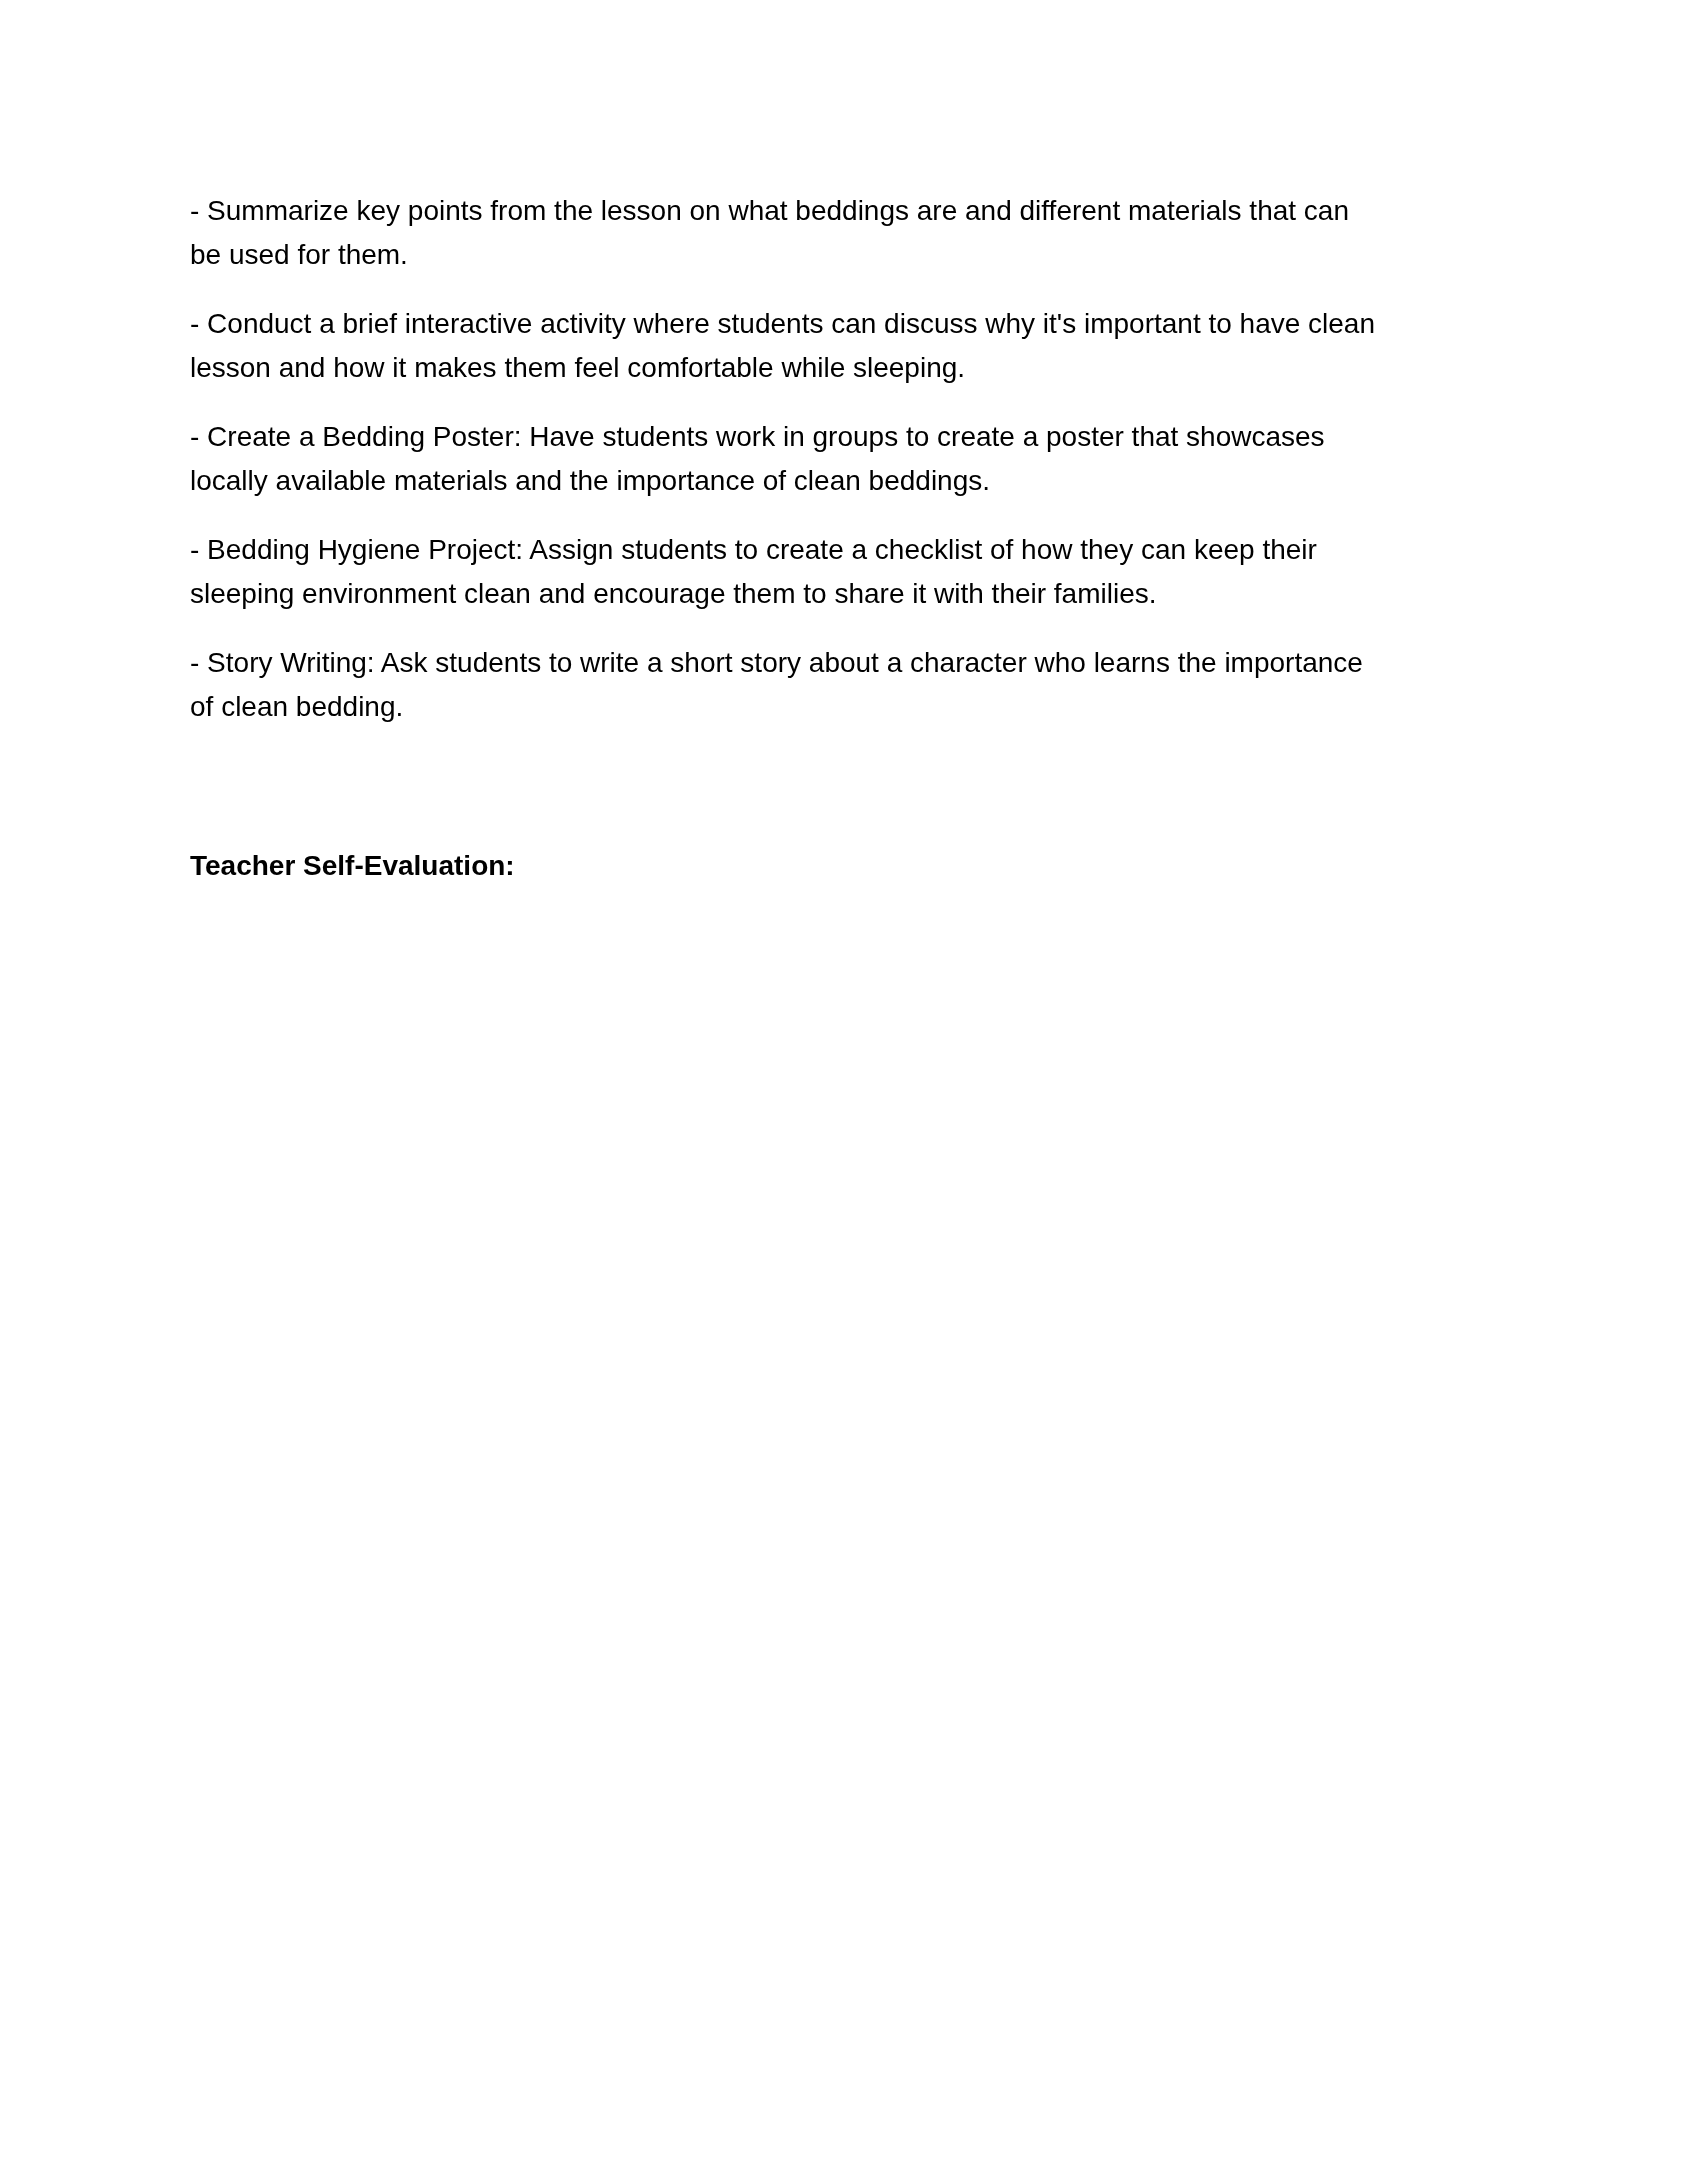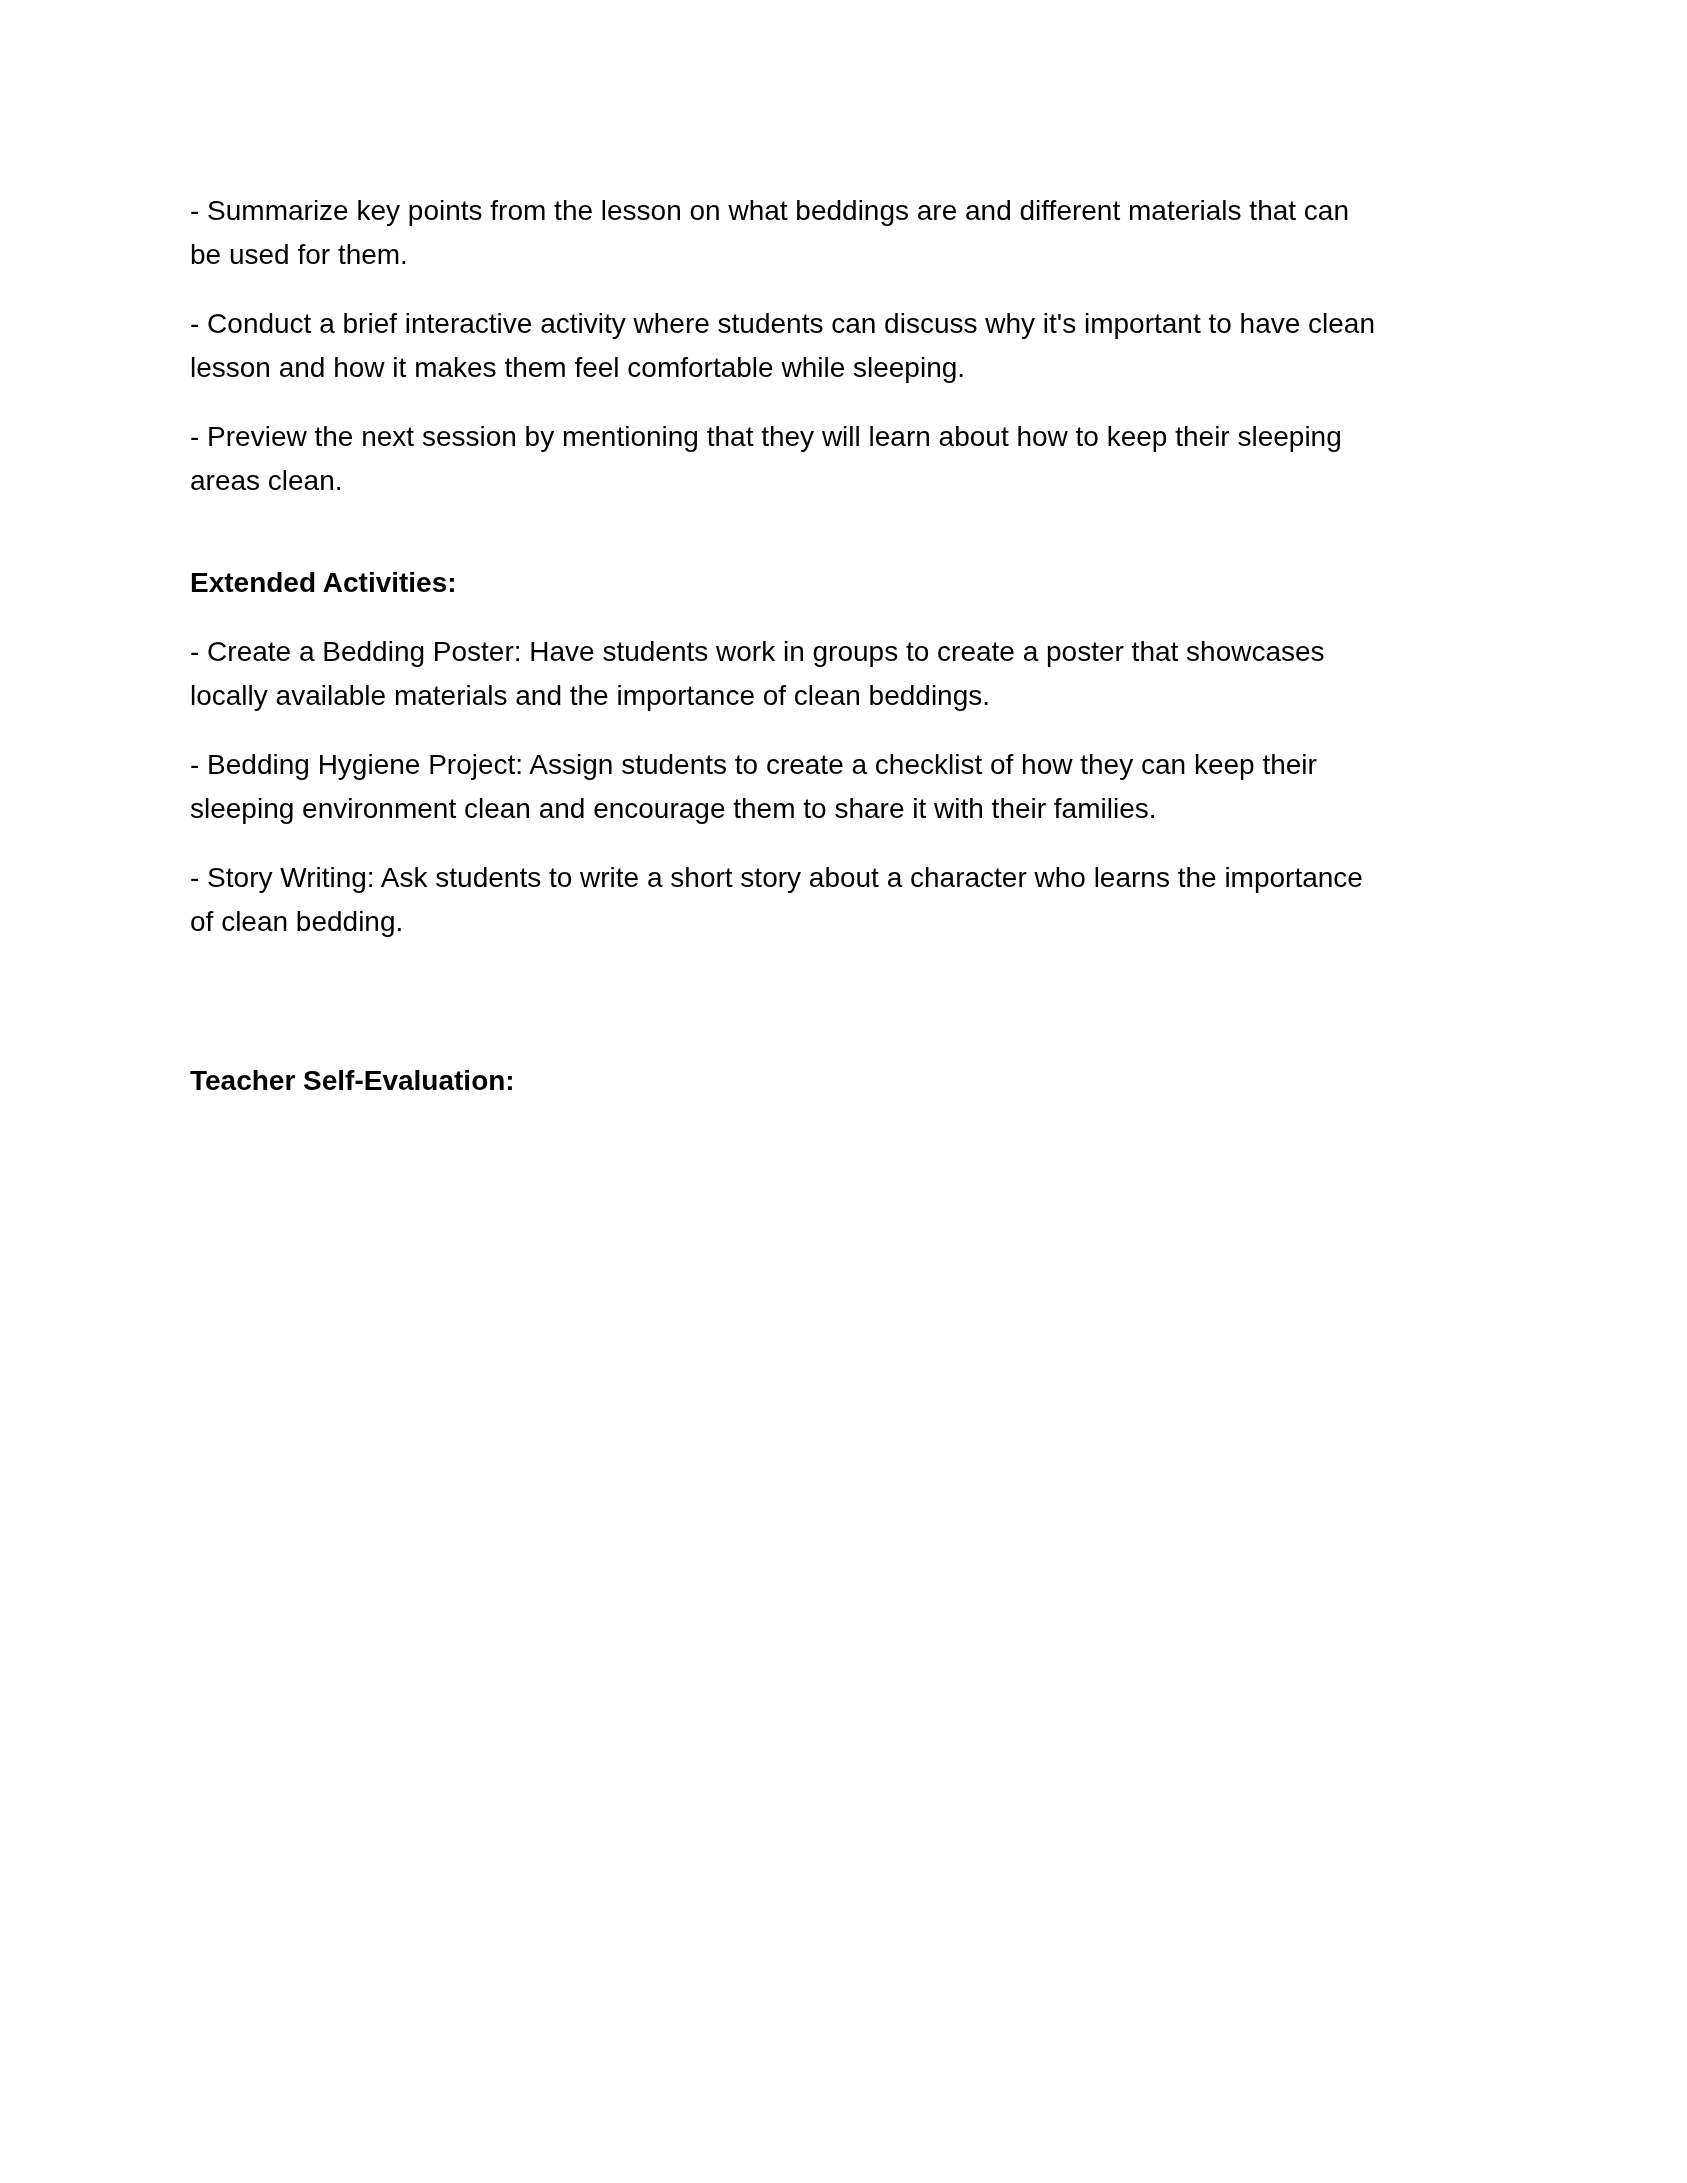--- a/index.html
+++ b/index.html
@@ -43,24 +43,21 @@
 </head>
 <body>
 
 <div class="page">
   <p class="para">- Summarize key points from the lesson on what beddings are and different materials that can
 be used for them.</p>
 
   <p class="para">- Conduct a brief interactive activity where students can discuss why it's important to have clean
 lesson and how it makes them feel comfortable while sleeping.</p>
 
-  <p class="para">- Preview the next session by mentioning that they will learn about how to keep their sleeping
-areas clean.</p>
 
-  <h2 class="heading heading-extended">Extended Activities:</h2>
 
   <p class="para">- Create a Bedding Poster: Have students work in groups to create a poster that showcases
 locally available materials and the importance of clean beddings.</p>
 
   <p class="para">- Bedding Hygiene Project: Assign students to create a checklist of how they can keep their
 sleeping environment clean and encourage them to share it with their families.</p>
 
   <p class="para">- Story Writing: Ask students to write a short story about a character who learns the importance
 of clean bedding.</p>
 

